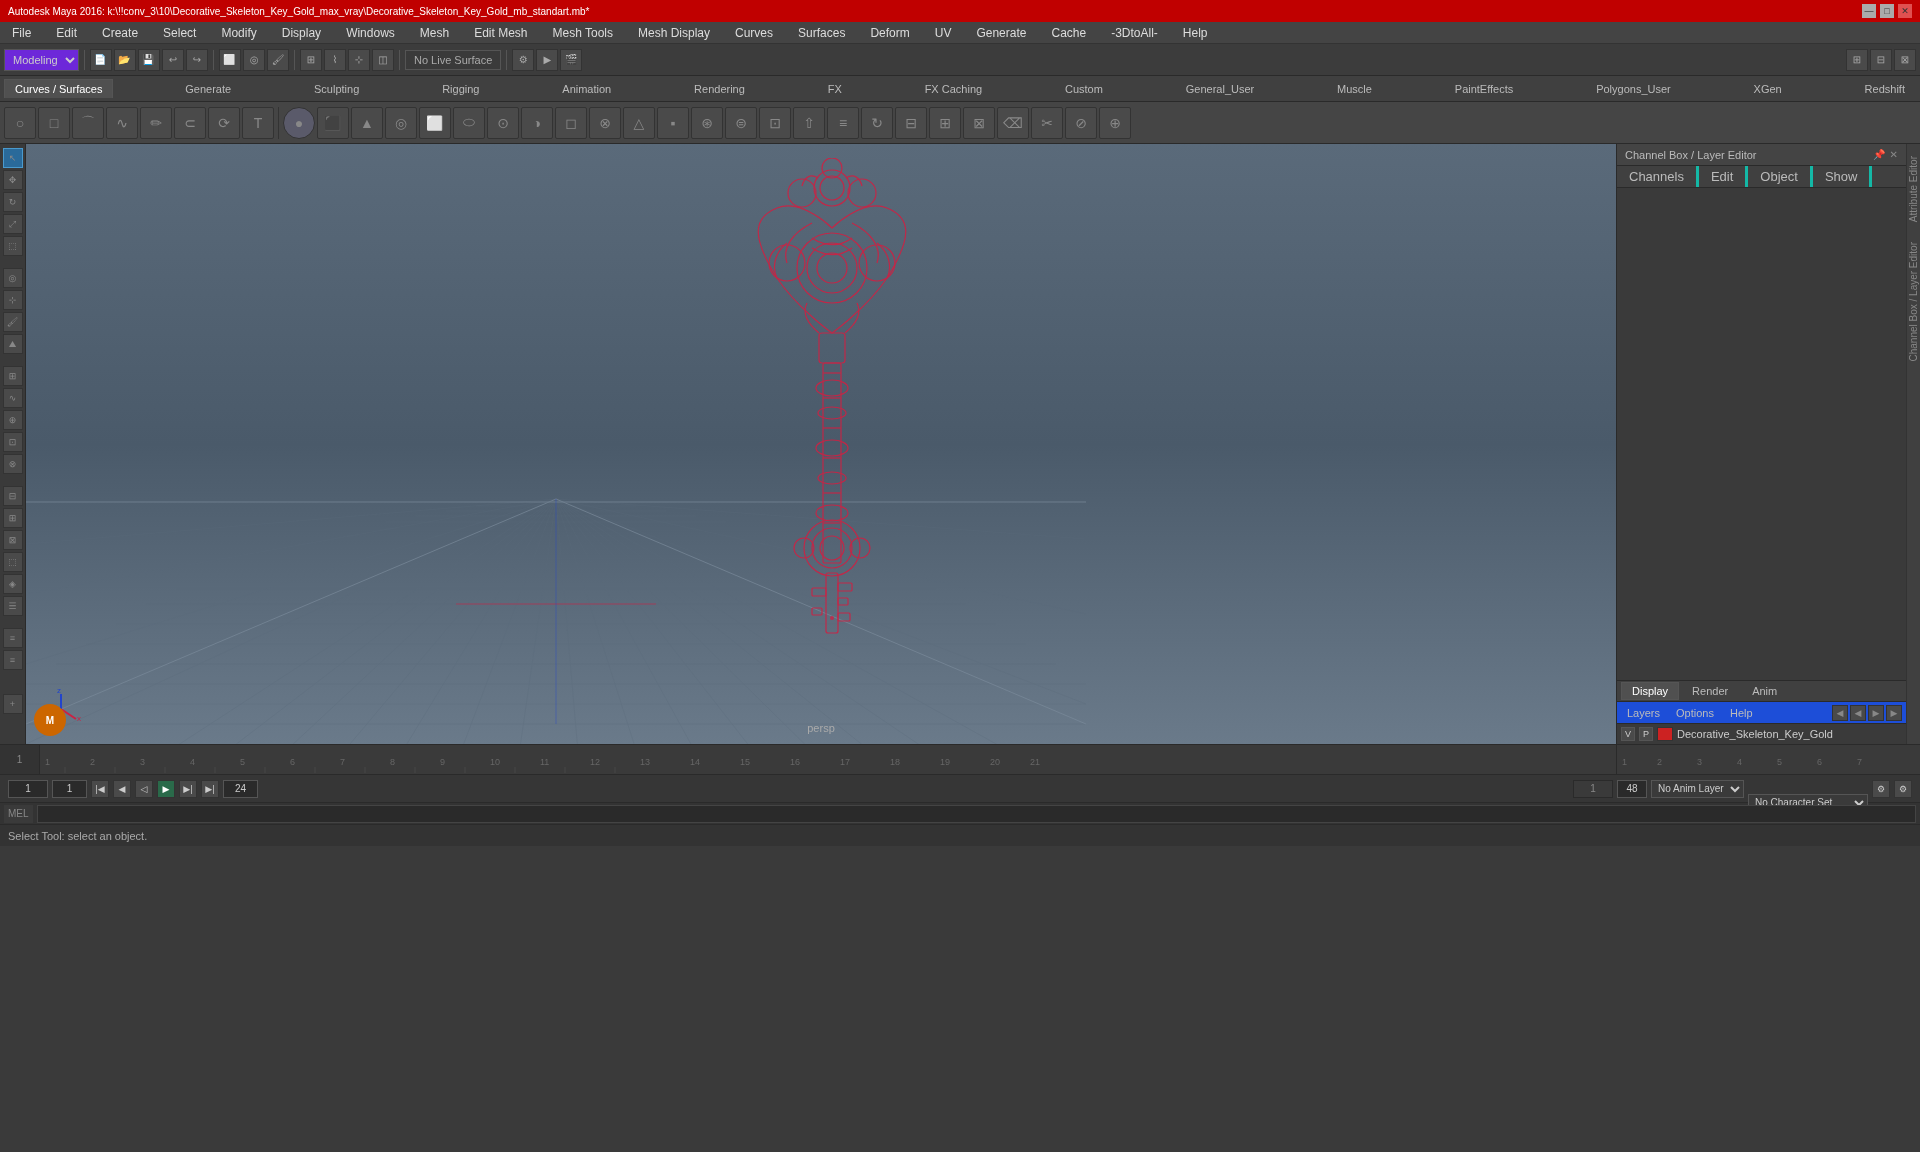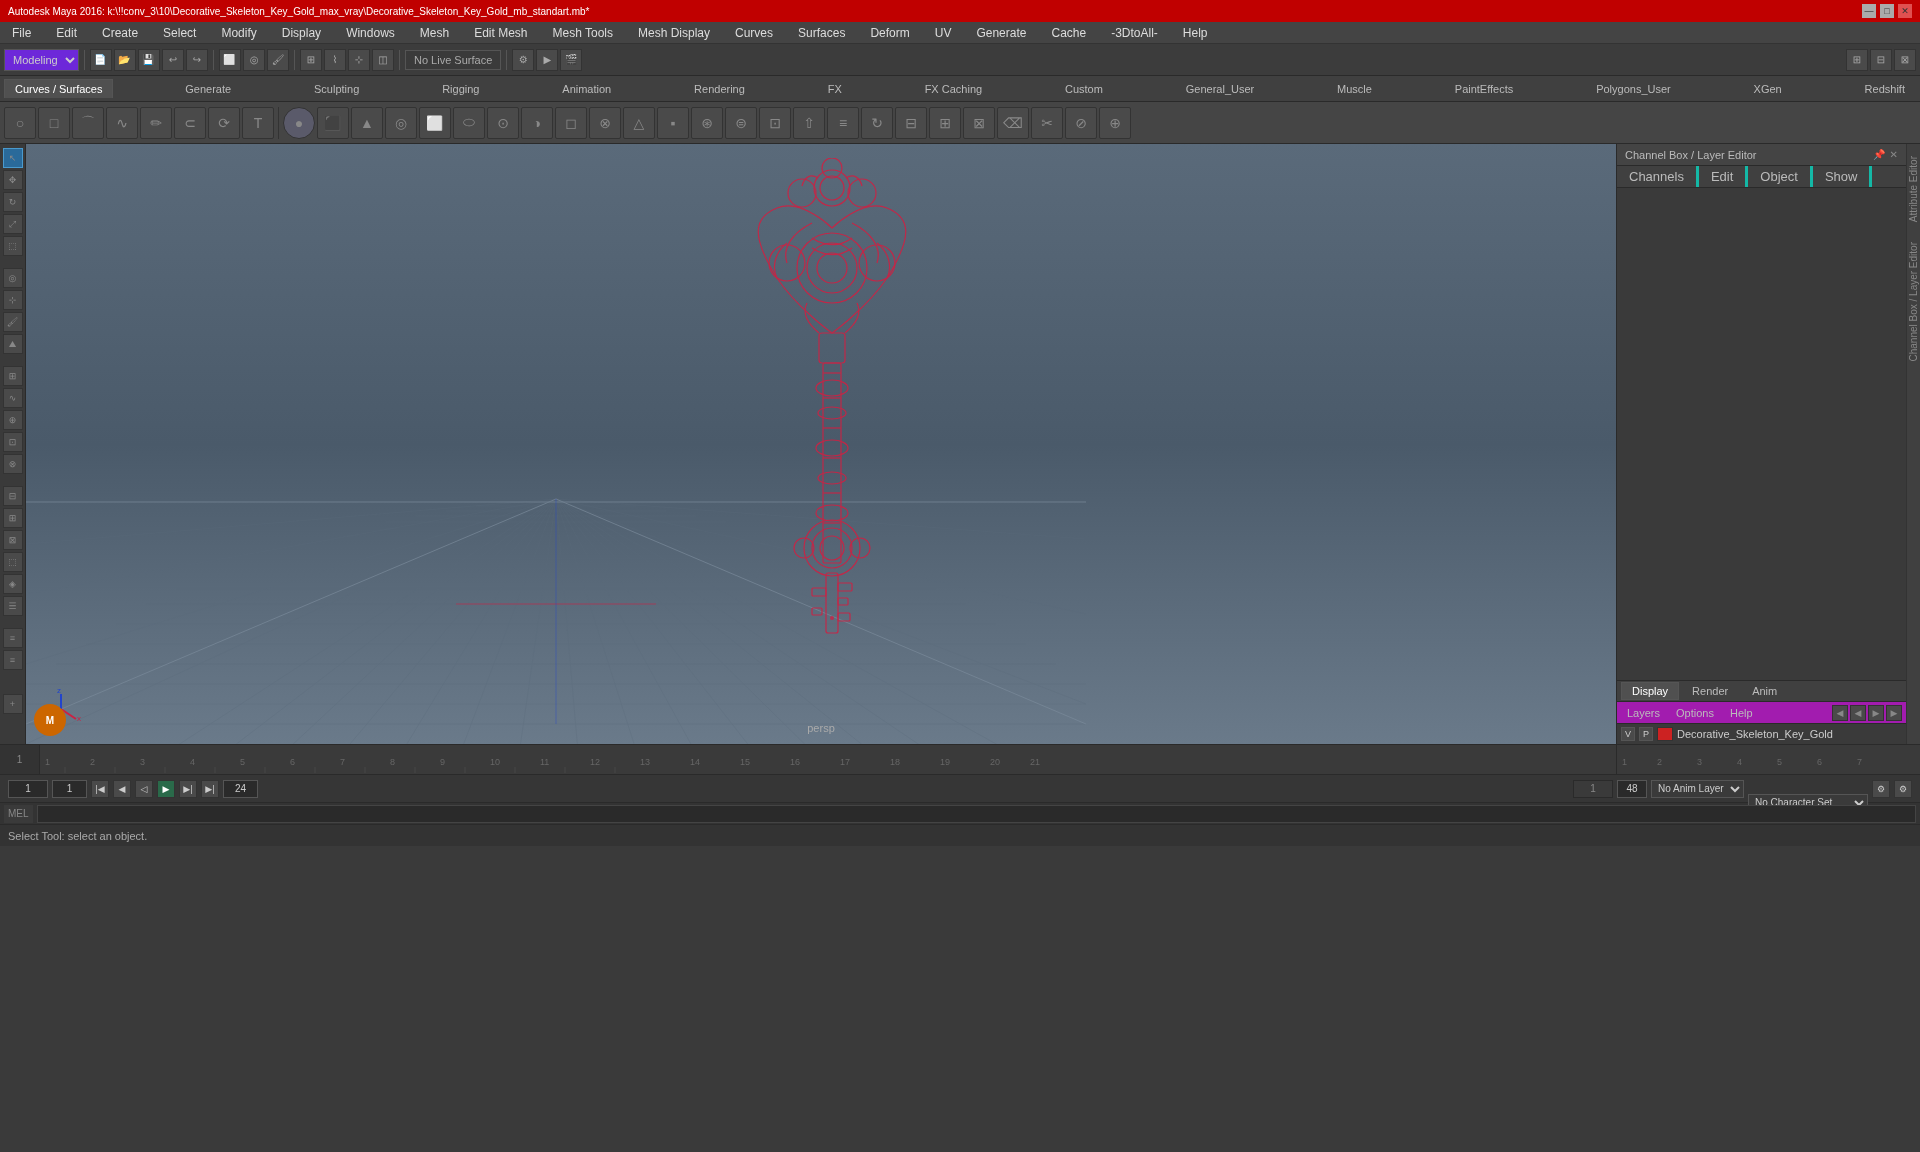--- a/index.html
+++ b/index.html
@@ -298,21 +298,21 @@
       border: 1px solid transparent;
     }
     .btm-tab.active {
       background: #505050;
       border-color: #555;
       color: #fff;
     }
     
     #layers-panel {
       height: 22px;
-      background: #a21caf;
+      background: #1d4ed8;
       display: flex;
       align-items: center;
       padding: 0 4px;
       gap: 4px;
       font-size: 11px;
       border-bottom: 1px solid #2a2a2a;
     }
     .layer-option {
       padding: 1px 6px;
       color: #bbb;

